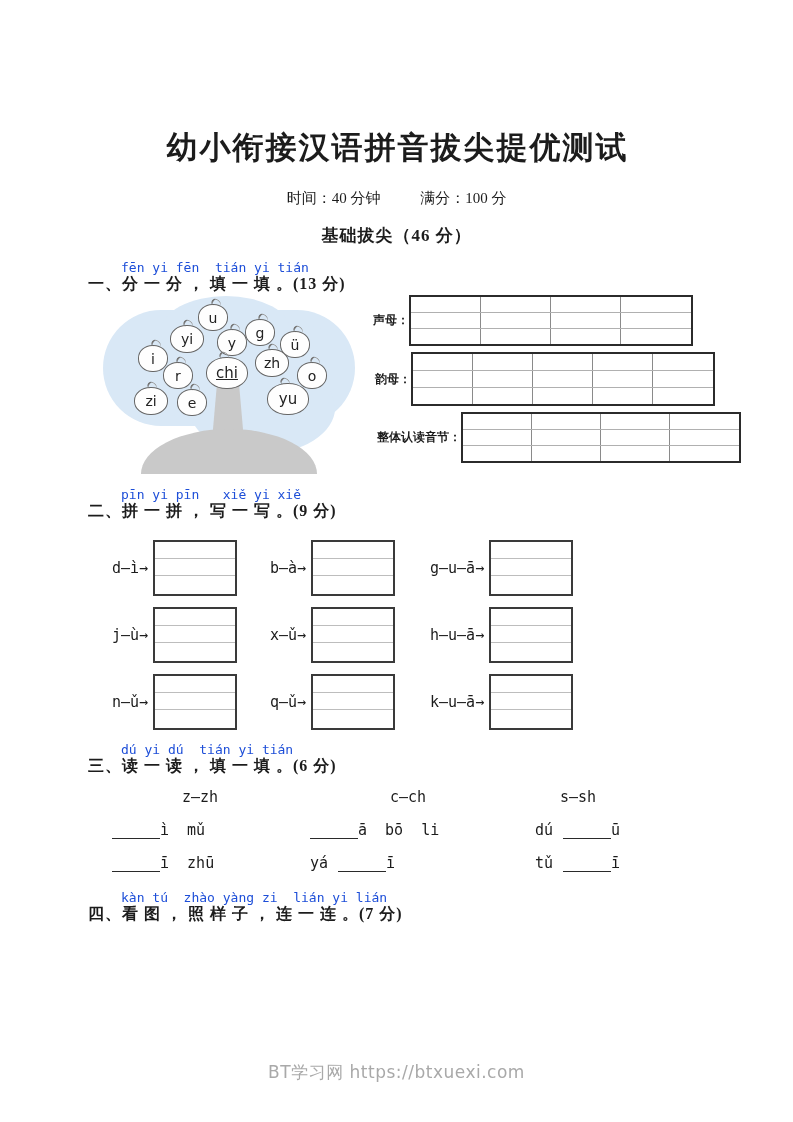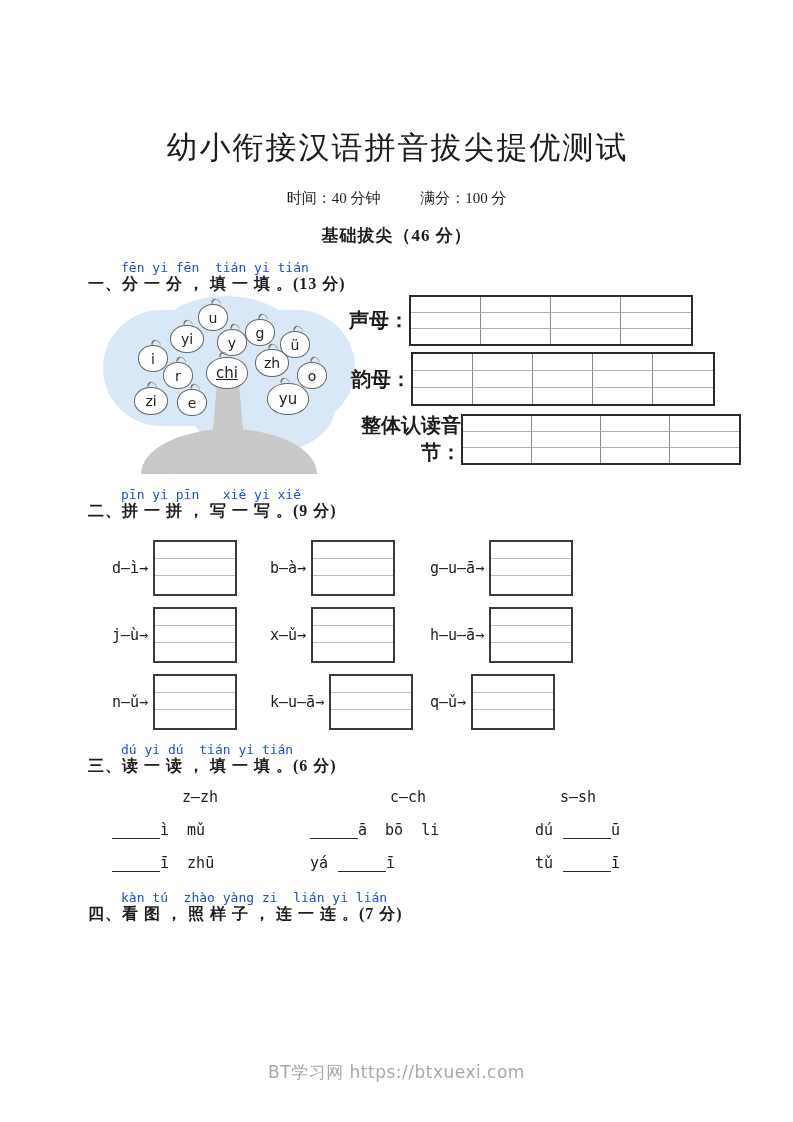--- a/index.html
+++ b/index.html
@@ -3,21 +3,21 @@
 <meta charset="utf-8">
 <style>
   html,body{margin:0;padding:0;background:#ffffff;}
   .sheet{position:relative;width:793px;height:1122px;background:#ffffff;overflow:hidden;
          font-family:"Liberation Serif","DejaVu Serif",serif;color:#1c1c1c;}
 
   .abs{position:absolute;}
   .pre{white-space:pre;}
   .mono{font-family:"DejaVu Sans Mono",monospace;}
 
-  .title{left:2px;right:0;top:127px;text-align:center;font-size:31px;font-weight:normal;letter-spacing:2px;}
+  .title{left:2px;right:0;top:127px;text-align:center;font-size:31px;font-weight:bold;letter-spacing:2px;}
   .info{left:0;right:0;top:189px;text-align:center;font-size:15px;}
   .info span{margin:0 18px;}
   .part-title{left:0;right:0;top:224px;text-align:center;font-size:17px;font-weight:bold;letter-spacing:1px;}
 
   .sec-pinyin{font-size:13px;color:#1d4ed8;}
   .sec-heading{font-size:16px;font-weight:bold;letter-spacing:1px;}
 
   
   .tree{left:103px;top:296px;width:252px;height:178px;}
   .blob{position:absolute;background:#d9e8f6;border-radius:50%;}
@@ -46,21 +46,21 @@
   
   .pt-row{display:flex;}
   .pt-row + .pt-row{border-top:1px solid #b0b0b0;}
   .pin-table{display:inline-block;border:2px solid #2b2b2b;background:#fff;}
   .pt-cell{height:15px;border-right:1px solid #8a8a8a;box-sizing:border-box;}
   .pt-cell:last-child{border-right:none;}
   .cols4 .pt-cell{width:70px;}
   .cols5 .pt-cell{width:60px;height:16px;}
   .cols4b .pt-cell{width:69px;}
   .s1-row{position:absolute;display:flex;align-items:center;}
-  .s1-label{font-size:20px;font-weight:bold;text-align:right;}
+  .s1-label{font-size:12px;font-weight:bold;text-align:right;}
   .r1{left:345px;top:295px;} .r1 .s1-label{width:64px;}
   .r2{left:345px;top:352px;} .r2 .s1-label{width:66px;}
   .r3{left:343px;top:412px;} .r3 .s1-label{width:118px;}
 
   
   .s2-grid{left:112px;top:540px;display:grid;grid-template-columns:158px 160px auto;row-gap:11px;}
   .s2-cell{display:flex;align-items:center;}
   .s2-lbl{font-size:15px;margin-right:5px;white-space:pre;}
   .wbox{position:relative;width:80px;height:52px;border:2px solid #3a3a3a;background:#fff;box-sizing:content-box;}
   .wbox::before,.wbox::after{content:"";position:absolute;left:0;right:0;border-top:1px solid #bdbdbd;}
@@ -220,25 +220,25 @@
       </div>
     <div class="s2-cell">
         <span class="s2-lbl mono">h—u—ā→</span>
         <div class="wbox"></div>
       </div>
     <div class="s2-cell">
         <span class="s2-lbl mono">n—ǔ→</span>
         <div class="wbox"></div>
       </div>
     <div class="s2-cell">
+        <span class="s2-lbl mono">q—ǔ→</span>
+        <div class="wbox"></div>
+      </div>
+    <div class="s2-cell">
         <span class="s2-lbl mono">k—u—ā→</span>
-        <div class="wbox"></div>
-      </div>
-    <div class="s2-cell">
-        <span class="s2-lbl mono">q—ǔ→</span>
         <div class="wbox"></div>
       </div>
   </div>
 
   <div class="abs sec-pinyin mono pre" style="left:121px;top:742px;">dú yi dú  tián yi tián</div>
   <div class="abs sec-heading pre" style="left:88px;top:756px;">三、读 一 读 ， 填 一 填 。(6 分)</div>
 
   <div class="abs s3-grid">
     <div class="s3-col c1">
       <div class="s3-head mono">z—zh</div>

